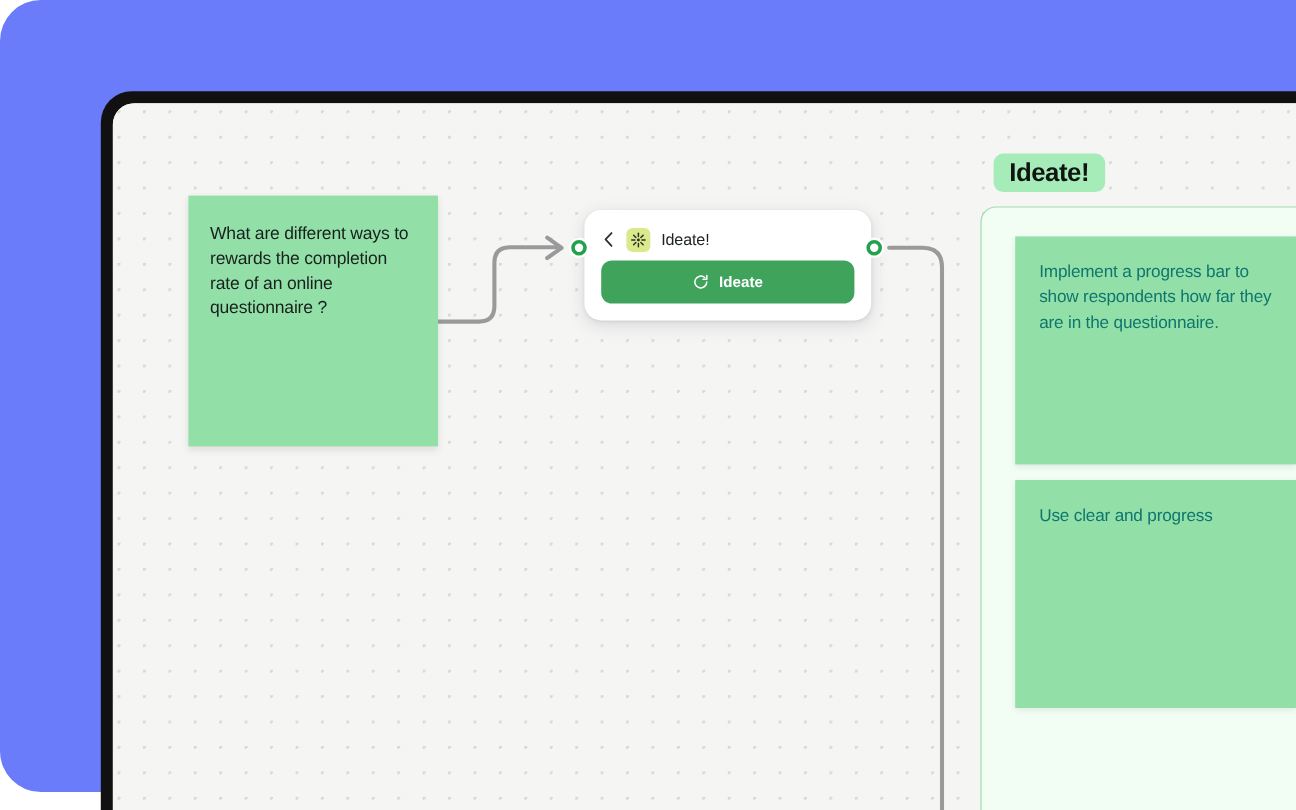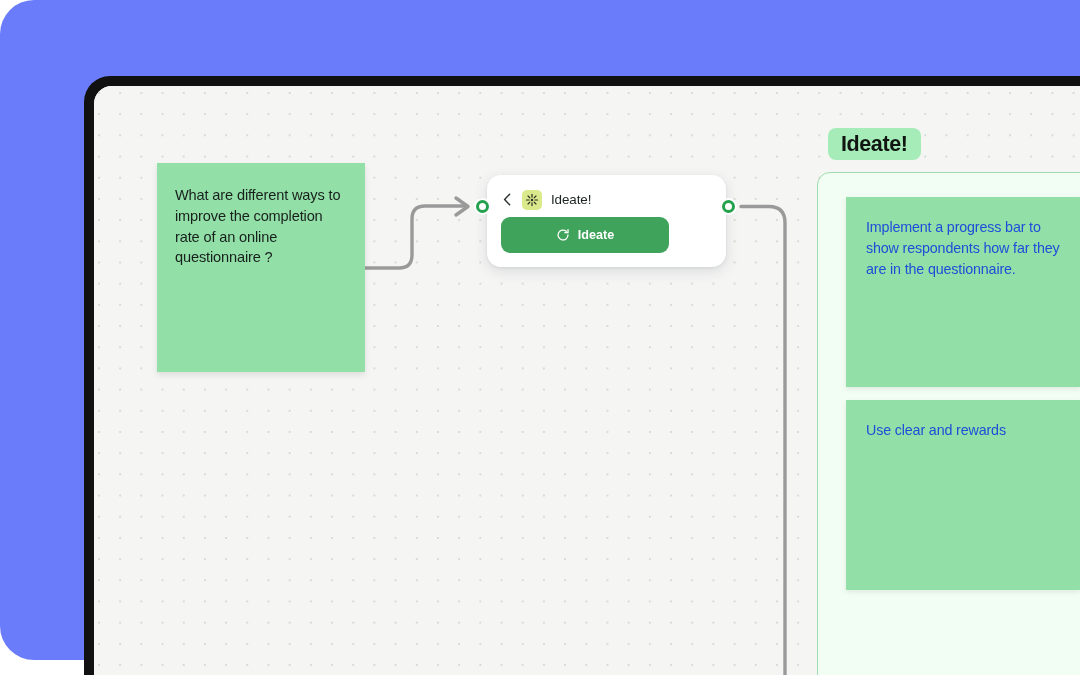--- a/index.html
+++ b/index.html
@@ -134,21 +134,21 @@
   #node-title {
     font-size: 13.4px;
     color: #1d2321;
     letter-spacing: -0.1px;
   }
 
   #ideate-button {
     position: absolute;
     left: 14px;
     top: 42px;
-    width: 168px;
+    width: 211px;
     height: 36px;
     background: #3fa35c;
     border: none;
     border-radius: 9px;
     display: flex;
     align-items: center;
     justify-content: center;
     gap: 8px;
     cursor: pointer;
   }
@@ -197,21 +197,21 @@
     height: 190px;
     background: #92e0a8;
     margin-bottom: 13px;
     box-shadow: 0 2px 5px rgba(60,70,60,0.10);
   }
 
   .result-note .note-text {
     padding: 20px 20px 0 20px;
     font-size: 14.3px;
     line-height: 21px;
-    color: #1d4ed8;
+    color: #0f766e;
     letter-spacing: -0.15px;
   }
 
   
   #panel-label {
     position: absolute;
     left: 734px;
     top: 42px;
     height: 32px;
     padding: 0 13px;
@@ -242,21 +242,21 @@
 
       <svg id="edges" width="1000" height="600" viewBox="0 0 1000 600">
 
         <path d="M 271 182 L 305 182 Q 318 182 318 169 L 318 133 Q 318 120 331 120 L 372 120" fill="none" stroke="#9a9a9a" stroke-width="3.4" stroke-linecap="round" stroke-linejoin="round"></path>
         <path d="M 362 112 L 374 120.5 L 362 129" fill="none" stroke="#9a9a9a" stroke-width="3.4" stroke-linecap="round" stroke-linejoin="round"></path>
 
         <path d="M 647 120.5 L 675 120.5 Q 691 120.5 691 137 L 691 600" fill="none" stroke="#9a9a9a" stroke-width="3.4" stroke-linecap="round" stroke-linejoin="round"></path>
       </svg>
 
       <div id="input-note">
-        <div class="note-text">What are different ways to improve the completion rate of an online questionnaire ?</div>
+        <div class="note-text">What are different ways to rewards the completion rate of an online questionnaire ?</div>
       </div>
 
       <div id="ideate-node">
 
         <div id="node-header">
 
           <span id="node-back-chevron">
             <svg width="8" height="13" viewBox="0 0 8 13" aria-hidden="true">
               <path d="M6.6 1.2 L1.6 6.5 L6.6 11.8" fill="none" stroke="#2c3330" stroke-width="1.5" stroke-linecap="round" stroke-linejoin="round"></path>
             </svg>
@@ -301,21 +301,21 @@
 
       <div id="results-panel">
         <div id="results-scroll">
 
           <div class="result-note">
             <div class="note-text">Implement a progress bar to show respondents how far they are in the questionnaire.</div>
           </div>
 
 
           <div class="result-note">
-            <div class="note-text">Use clear and rewards</div>
+            <div class="note-text">Use clear and progress</div>
           </div>
 
         </div>
 
       </div>
 
     </div>
   </div>
 </div>
 

